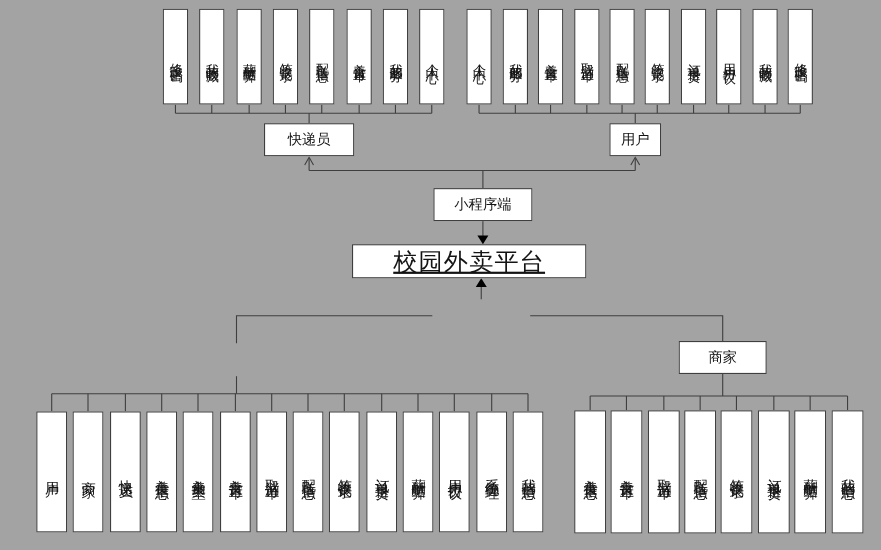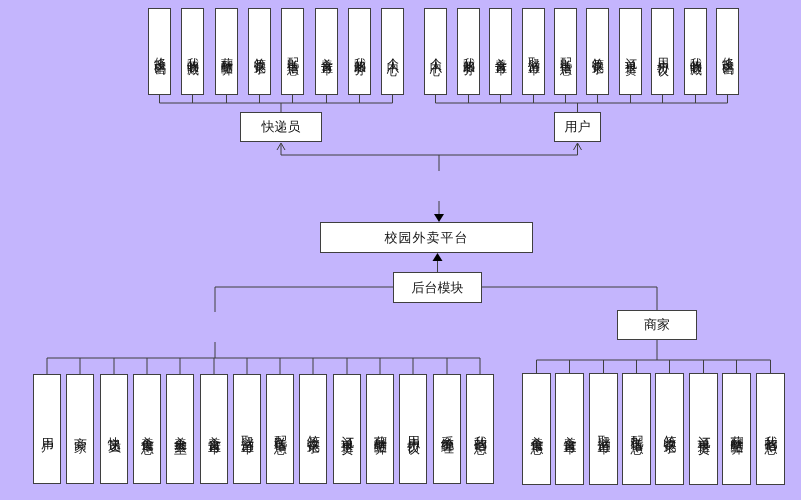--- a/index.html
+++ b/index.html
@@ -2,41 +2,41 @@
 <html><head>
 <meta charset="utf-8">
 <style>
   * { margin: 0; padding: 0; box-sizing: border-box; }
   html, body { background: #ffffff; }
   body { font-family: "Liberation Sans", "DejaVu Sans", sans-serif; color: #1a1a1a; }
   #canvas {
     position: relative;
     width: 801px;
     height: 500px;
-    background: #c4b5fd;
+    background: #a3a3a3;
     overflow: hidden;
   }
   #wires {
     position: absolute;
     left: 0; top: 0;
     width: 801px; height: 500px;
   }
   .node {
     position: absolute;
     border: 1px solid #3f3f3f;
     background: #ffffff;
     display: flex;
     align-items: center;
     justify-content: center;
     text-align: center;
     font-size: 13px;
     color: #141414;
     white-space: nowrap;
   }
-  .node.big { font-size: 13px; letter-spacing: 1px; }
+  .node.big { font-size: 22px; letter-spacing: 1px; text-decoration: underline; }
   .vbox {
     position: absolute;
     border: 1px solid #3f3f3f;
     background: #ffffff;
     display: flex;
     align-items: center;
     justify-content: center;
     writing-mode: vertical-rl;
     text-orientation: upright;
     letter-spacing: 2px;
@@ -122,22 +122,22 @@
     <div class="vbox vt" style="left:554px">配送信息</div>
     <div class="vbox vt" style="left:586px">签收记录</div>
     <div class="vbox vt" style="left:619px">订单退货</div>
     <div class="vbox vt" style="left:651px">用户协议</div>
     <div class="vbox vt" style="left:684px">我的收藏</div>
     <div class="vbox vt" style="left:716px">修改密码</div>
   </div>
 
   <div class="node" style="left:240px; top:112px; width:82px; height:30px">快递员</div>
   <div class="node" style="left:554px; top:112px; width:47px; height:30px">用户</div>
+  <div class="node" style="left:394px; top:171px; width:90px; height:30px">小程序端</div>
   <div class="node big" style="left:320px; top:222px; width:213px; height:31px">校园外卖平台</div>
-  <div class="node" style="left:393px; top:272px; width:89px; height:31px">后台模块</div>
   <div class="node" style="left:617px; top:310px; width:80px; height:30px">商家</div>
 
   <div>
     <div class="vbox vbl" style="left:33px">用户</div>
     <div class="vbox vbl" style="left:66px">商家</div>
     <div class="vbox vbl" style="left:100px">快递员</div>
     <div class="vbox vbl" style="left:133px">美食信息</div>
     <div class="vbox vbl" style="left:166px">美食类型</div>
     <div class="vbox vbl" style="left:200px">美食订单</div>
     <div class="vbox vbl" style="left:233px">取消订单</div>

